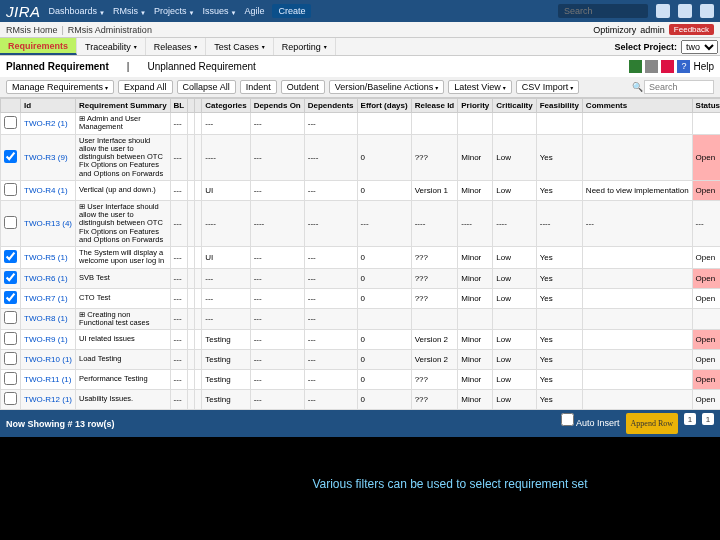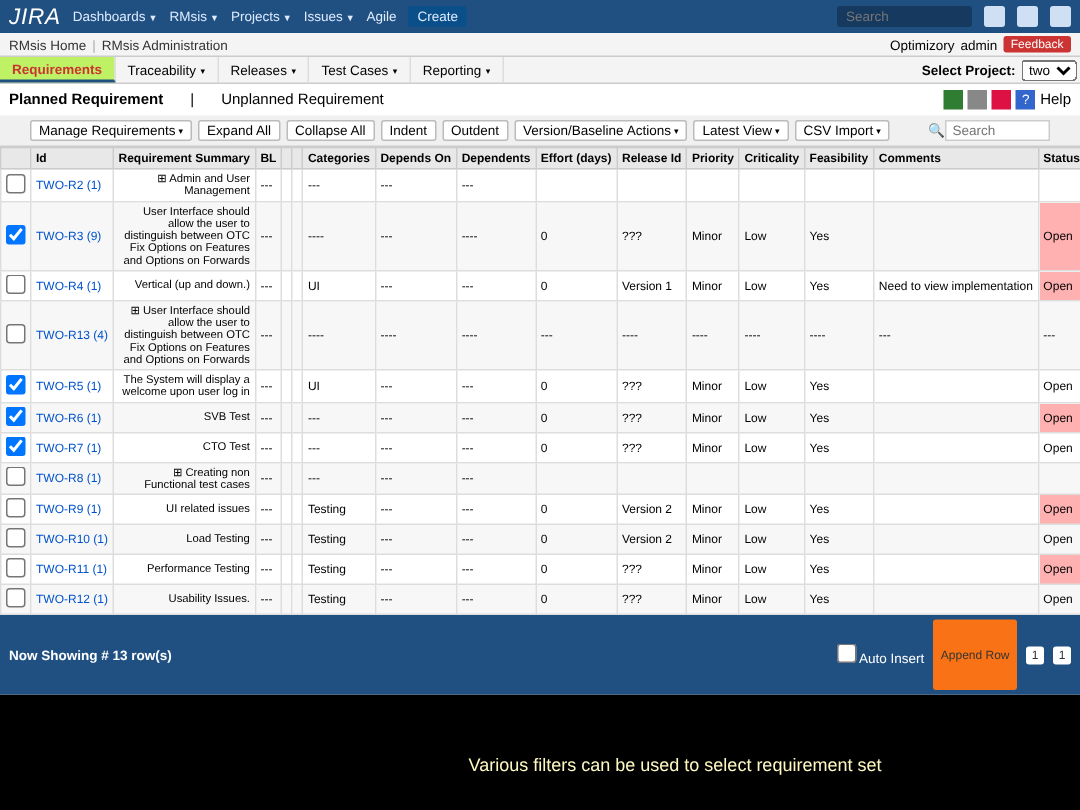--- a/index.html
+++ b/index.html
@@ -25,41 +25,41 @@
   .selproj select { font-size: 9px; }
   .subtabs { display: flex; padding: 4px 6px; gap: 18px; font-size: 10px; align-items: center; }
   .subtabs .st { cursor: pointer; }
   .subtabs .st.active { font-weight: bold; }
   .subtabs .right-icons { margin-left: auto; display: flex; gap: 3px; align-items: center; }
   .micon { width: 13px; height: 13px; display: inline-block; }
   .xls { background: #2e7d32; }
   .gear2 { background: #888; }
   .doc { background: #d14; }
   .help { background: #36c; color:#fff; text-align:center; font-size:9px; line-height:13px; }
-  .toolbar { display: flex; gap: 4px; padding: 3px 20px; background: #f0f0f0; border-bottom: 1px solid #ccc; font-size: 9px; align-items: center; }
+  .toolbar { display: flex; gap: 4px; padding: 3px 6px; background: #f0f0f0; border-bottom: 1px solid #ccc; font-size: 9px; align-items: center; }
   .tbtn { background: #fff; border: 1px solid #bbb; padding: 1px 5px; border-radius: 2px; cursor: pointer; display: flex; align-items: center; gap: 2px; }
   .tsearch { margin-left: auto; display: flex; align-items: center; }
   .tsearch input { border: 1px solid #ccc; padding: 1px 4px; width: 70px; font-size: 9px; }
   .grid { width: 100%; border-collapse: collapse; font-size: 8px; }
   .grid th { background: #e8e8e8; border: 1px solid #ccc; padding: 2px 3px; text-align: left; font-weight: bold; white-space: nowrap; }
   .grid td { border: 1px solid #ddd; padding: 2px 3px; white-space: nowrap; overflow: hidden; }
-  .grid td.summary { white-space: normal; font-size: 7.5px; line-height: 1.1; max-width: 120px; text-align: right; }
+  .grid td.summary { white-space: normal; font-size: 7.5px; line-height: 1.1; max-width: 120px; }
   .grid td.idcell a { color: #0052cc; text-decoration: none; }
   .grid tr:nth-child(even) td { background: #f7f7f7; }
   .grid .stat-open { background: #ffb0b0 !important; }
   .grid .cb { width: 14px; text-align: center; }
   .footer { background: #205081; color: #fff; padding: 3px 6px; font-size: 9px; display: flex; align-items: center; gap: 8px; }
   .footer .rowcount { font-weight: bold; }
-  .footer .fr { margin-left: auto; display: flex; gap: 6px; align-items: center; }
-  .append { background: #f97316; color: #333; padding: 19px 5px; border-radius: 2px; font-size: 8px; }
+  .footer .fr { margin-left: auto; display: flex; gap: 6px; align-items: flex-start; }
+  .append { background: #eab308; color: #333; padding: 6px 5px; border-radius: 2px; font-size: 8px; font-family: Liberation Serif, serif; }
   .pg { background: #fff; color: #333; width: 12px; height: 12px; display: inline-flex; align-items: center; justify-content: center; border-radius: 2px; font-size: 8px; }
   .caption { text-align: center; margin-top: 40px; }
   .caption h1 { color: #20568c; font-family: 'Times New Roman', serif; font-weight: normal; font-size: 28px; display: inline-flex; align-items: center; gap: 10px; }
   .caption .arrows { color: #20568c; font-size: 22px; letter-spacing: -4px; }
-  .caption p { color: #fef9c3; font-size: 12px; margin-top: 4px; margin-left: 180px; }
+  .caption p { color: #7dd3fc; font-size: 12px; margin-top: 4px; margin-left: 180px; }
 </style>
 </head>
 <body>
 
 <div class="app">
   <div class="topbar">
     <span class="logo">JIRA</span>
     <span class="navitem">
         <span>Dashboards</span>
         <span class="caret">▼</span>

